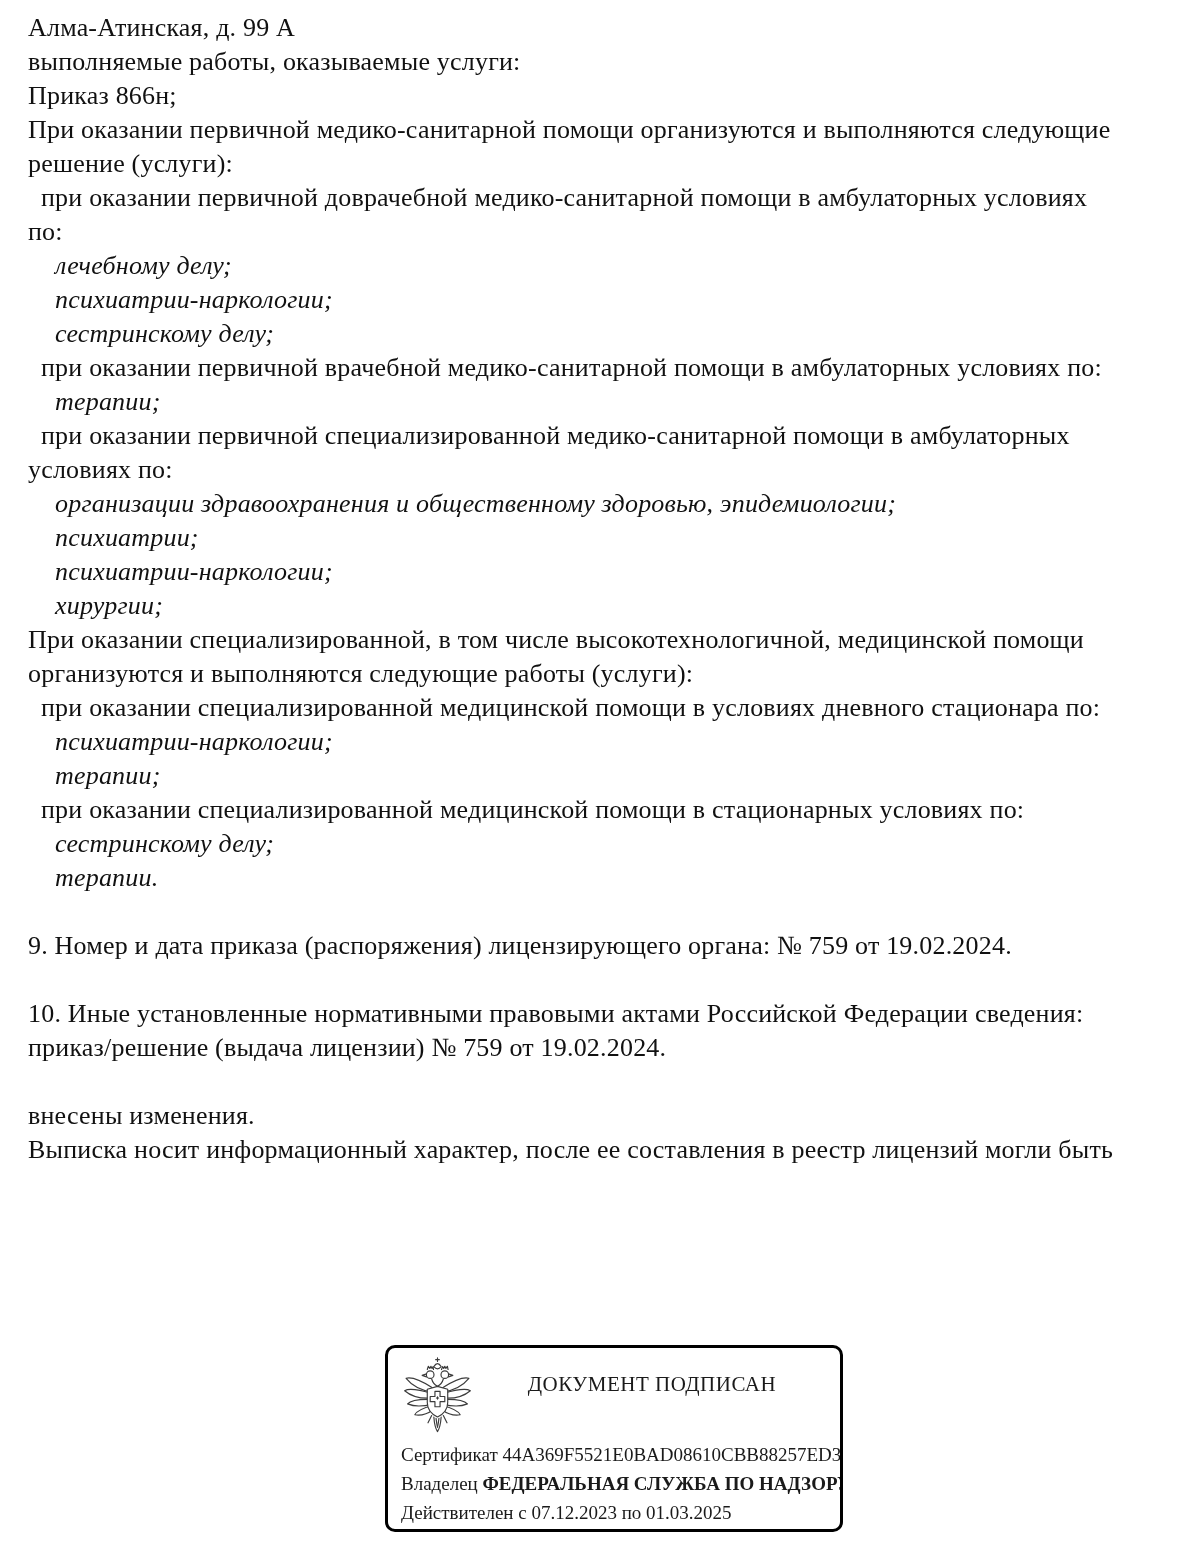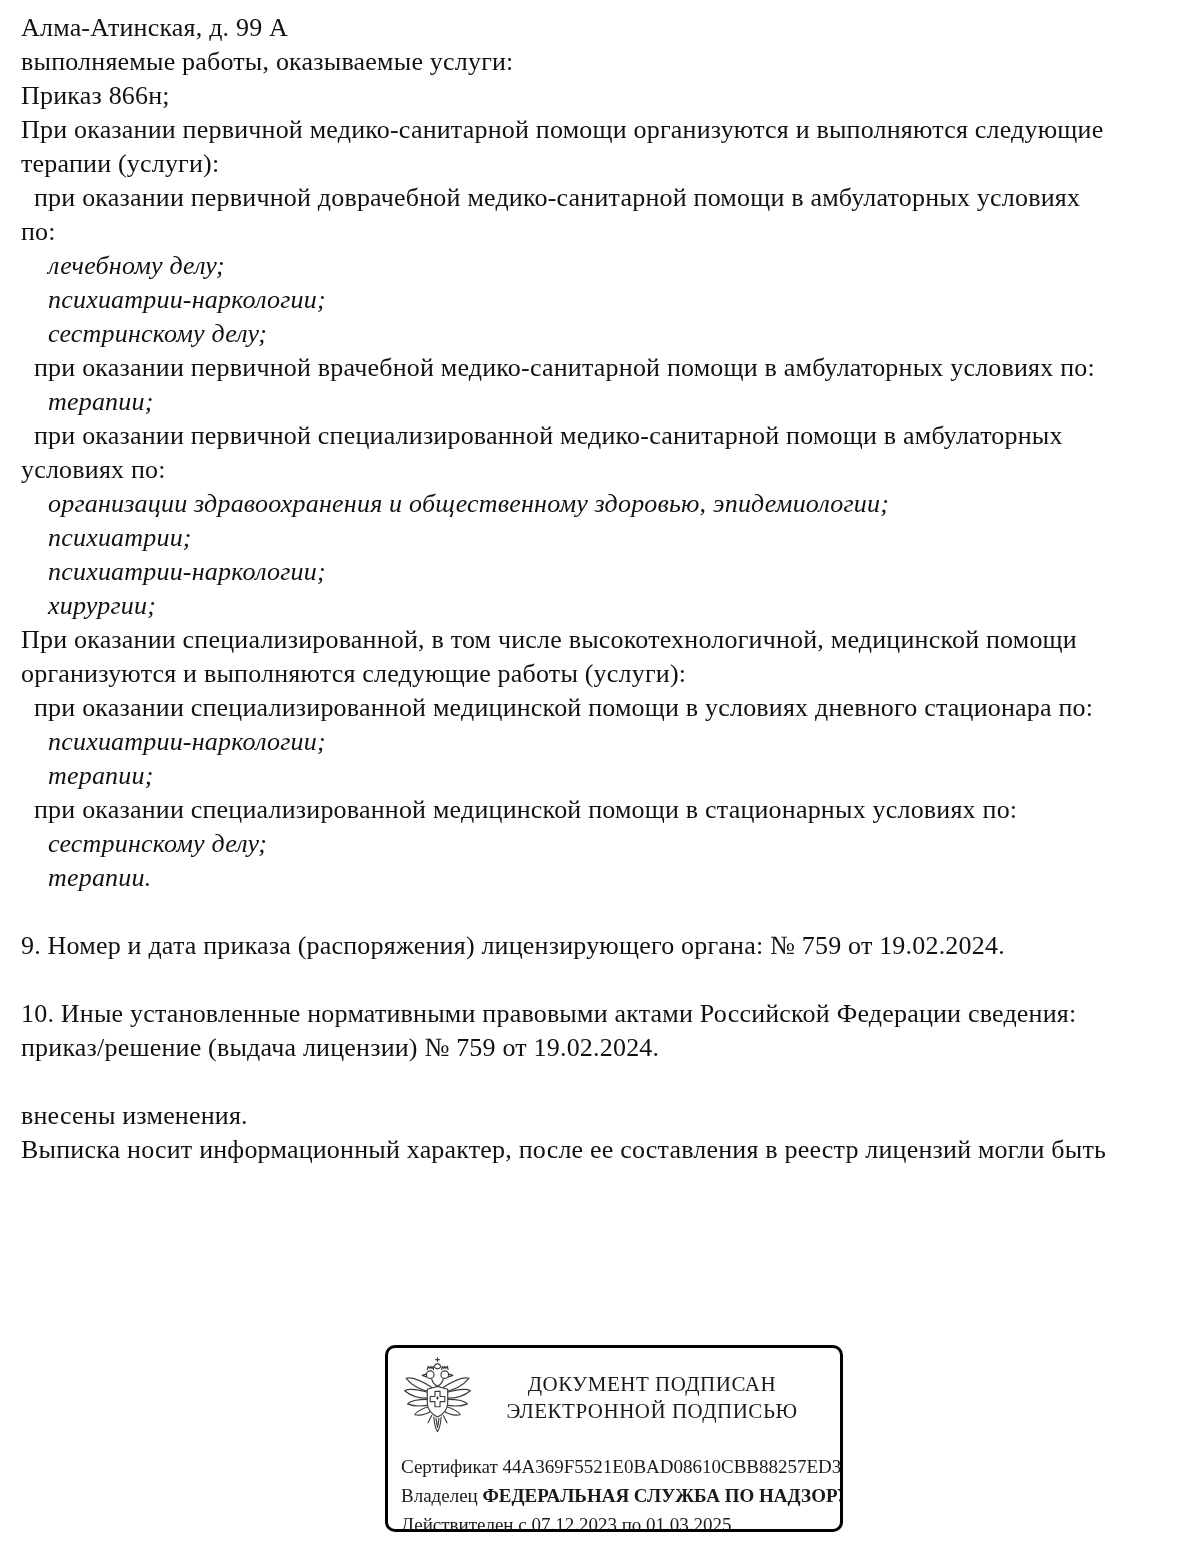--- a/index.html
+++ b/index.html
@@ -4,55 +4,55 @@
 <style>
   html,body{margin:0;padding:0;background:#ffffff;}
   body{
     width:1200px;height:1568px;position:relative;overflow:hidden;
     font-family:"Liberation Serif","DejaVu Serif",serif;
     color:#111;
   }
   
   .doc{
     position:absolute;left:0;top:0;width:1200px;
-    padding:11px 0 0 21px;box-sizing:border-box;
+    padding:11px 0 0 28px;box-sizing:border-box;
   }
   .line{
     height:34px;line-height:34px;font-size:26px;white-space:pre;
     letter-spacing:0.2px;
   }
   .line.i1{padding-left:13px;}
   .line.i2{padding-left:27px;font-style:italic;}
   
   .stamp{
     position:absolute;left:385px;top:1345px;width:458px;height:187px;
     box-sizing:border-box;border:3px solid #000;border-radius:10px;
     background:#fff;overflow:hidden;
   }
   .stamp-top{display:flex;padding:8px 10px 0 13px;}
   .emblem{width:73px;height:84px;flex:none;}
   .stamp-title{
     flex:1;text-align:center;margin-top:15px;
     font-size:21px;line-height:27px;letter-spacing:0.5px;color:#1a1a1a;
   }
   .stamp-lines{
-    padding:0 10px 0 13px;margin-top:12px;
+    padding:0 10px 0 13px;margin-top:0;
     font-size:19px;line-height:29px;white-space:nowrap;color:#1a1a1a;
   }
   .stamp-lines b{font-weight:bold;}
 </style>
 </head>
 <body>
 
 <div class="doc" id="doc-lines">
     <div class="line">Алма-Атинская, д. 99 А</div>
     <div class="line">выполняемые работы, оказываемые услуги:</div>
     <div class="line">Приказ 866н;</div>
     <div class="line">При оказании первичной медико-санитарной помощи организуются и выполняются следующие</div>
-    <div class="line">терапии (услуги):</div>
+    <div class="line">решение (услуги):</div>
     <div class="line i1">при оказании первичной доврачебной медико-санитарной помощи в амбулаторных условиях</div>
     <div class="line">по:</div>
     <div class="line i2">лечебному делу;</div>
     <div class="line i2">психиатрии-наркологии;</div>
     <div class="line i2">сестринскому делу;</div>
     <div class="line i1">при оказании первичной врачебной медико-санитарной помощи в амбулаторных условиях по:</div>
     <div class="line i2">терапии;</div>
     <div class="line i1">при оказании первичной специализированной медико-санитарной помощи в амбулаторных</div>
     <div class="line">условиях по:</div>
     <div class="line i2">организации здравоохранения и общественному здоровью, эпидемиологии;</div>
@@ -113,21 +113,20 @@
 
           <path d="M50 40 L64 44 L64 62 Q64 75 50 82 Q36 75 36 62 L36 44 Z" fill="#ffffff"></path>
 
           <path d="M46.5 47 H53.5 V54 H60 V61 H53.5 V68 H46.5 V61 H40 V54 H46.5 Z"></path>
           <path d="M48.5 56 H51.5 M50 54.5 V57.5"></path>
         </g>
       </svg>
     </div>
     <div class="stamp-title">
       <div>ДОКУМЕНТ ПОДПИСАН</div>
-      <div>ЭЛЕКТРОННОЙ ПОДПИСЬЮ</div>
     </div>
   </div>
   <div class="stamp-lines">
     <div><span>Сертификат</span> <span>44A369F5521E0BAD08610CBB88257ED3</span></div>
     <div><span>Владелец</span> <b>ФЕДЕРАЛЬНАЯ СЛУЖБА ПО НАДЗОРУ В СФЕРЕ</b></div>
     <div>Действителен с 07.12.2023 по 01.03.2025</div>
   </div>
 </div>
 
 </body></html>

